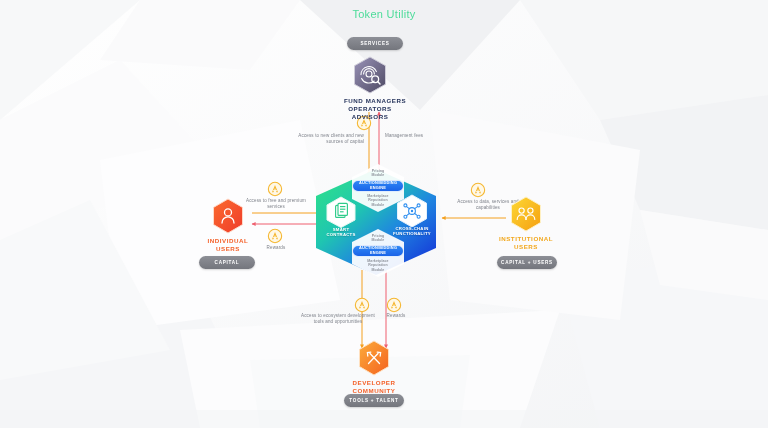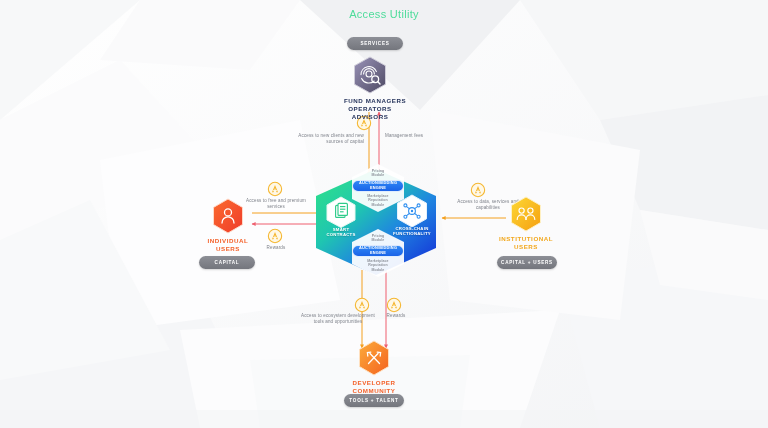--- a/index.html
+++ b/index.html
@@ -121,21 +121,21 @@
   <polygon points="100,160 300,120 340,300 120,330" fill="#fdfdfe"></polygon>
   <polygon points="430,110 640,150 620,320 450,300" fill="#fbfbfc"></polygon>
   <polygon points="0,240 90,200 170,350 0,380" fill="#f8f9fa"></polygon>
   <polygon points="640,210 768,230 768,300 660,285" fill="#fafafb"></polygon>
   <polygon points="250,360 470,355 460,428 260,428" fill="#f9fafb"></polygon>
   <rect x="0" y="410" width="768" height="18" fill="#f3f4f6" opacity=".55"></rect>
 </svg>
 
 <div id="stage">
 
-  <div class="title">Access Utility</div>
+  <div class="title">Token Utility</div>
 
   <svg style="position:absolute;inset:0;width:768px;height:428px;" viewBox="0 0 768 428">
     <defs>
       <marker id="arrO" markerWidth="5" markerHeight="5" refX="3.6" refY="2" orient="auto">
         <path d="M0,0 L4,2 L0,4 z" fill="#f4a01e"></path>
       </marker>
       <marker id="arrR" markerWidth="5" markerHeight="5" refX="3.6" refY="2" orient="auto">
         <path d="M0,0 L4,2 L0,4 z" fill="#ef5f6e"></path>
       </marker>
     </defs>

